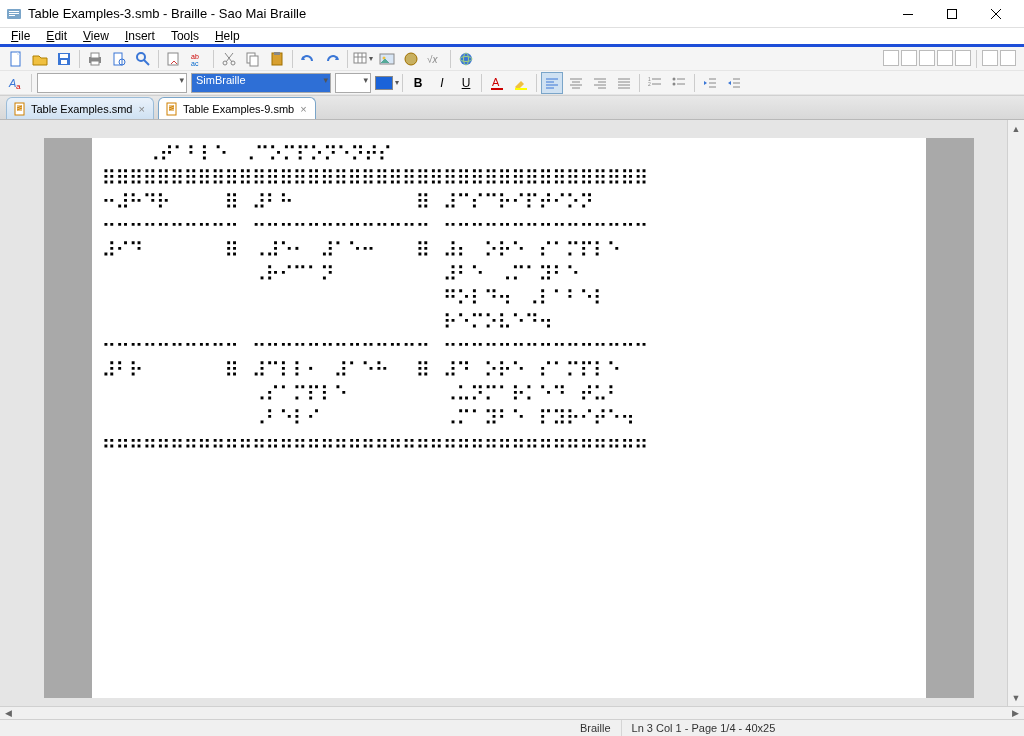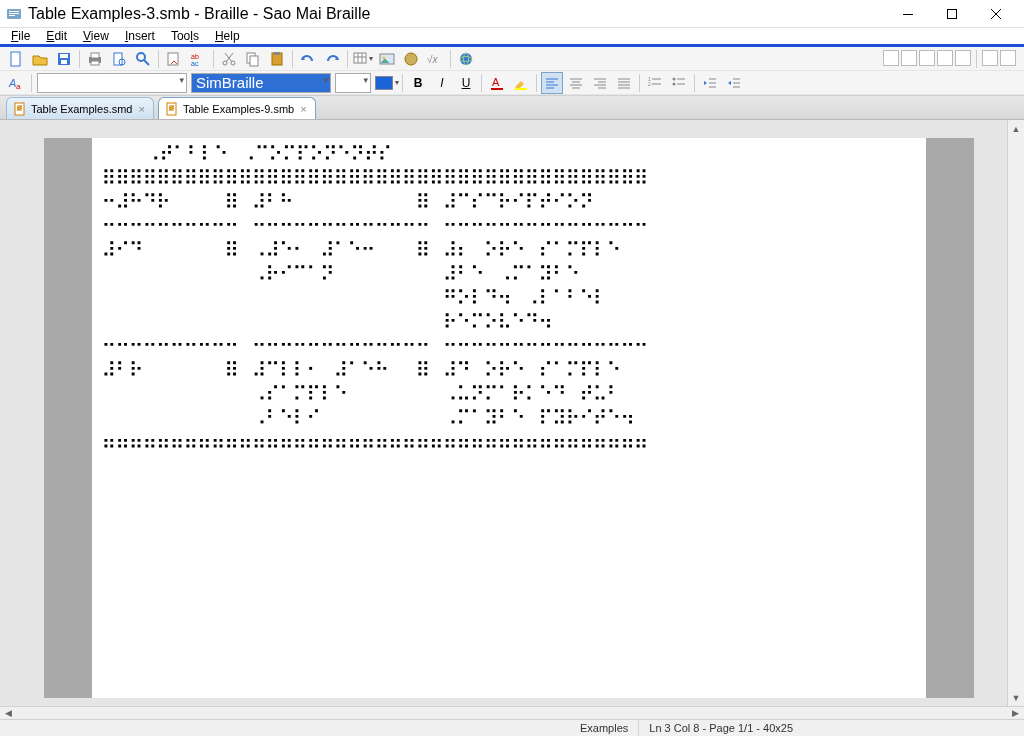--- a/index.html
+++ b/index.html
@@ -1,35 +1,35 @@
 <!DOCTYPE html>
 <html><head>
 <meta charset="utf-8">
 <style>
   * { box-sizing: border-box; margin: 0; padding: 0; font-family: "Segoe UI", Tahoma, sans-serif; }
   body { background: #f0f0f0; font-size: 12px; width: 1024px; height: 736px; overflow: hidden; display: flex; flex-direction: column; }
 
   
   .titlebar { height: 28px; background: #fff; display: flex; align-items: center; padding: 0 6px; border-bottom: 1px solid #e0e0e0; }
   .titlebar .app-icon { width: 16px; height: 16px; margin-right: 6px; }
-  .titlebar .title { flex: 1; font-size: 16px; color: #000; }
+  .titlebar .title { flex: 1; font-size: 13px; color: #000; }
   .win-btns { display: flex; gap: 0; }
   .win-btn { width: 44px; height: 28px; display: flex; align-items: center; justify-content: center; font-size: 14px; }
 
   
   .menubar { height: 20px; background: #fff; display: flex; align-items: center; padding: 0 4px; border-bottom: 3px solid #1d4ed8; gap: 2px; }
   .menu-item { padding: 1px 7px; }
   .menu-item u { text-decoration: underline; }
 
   
   .toolbars { background: #f5f5f5; border-bottom: 1px solid #d0d0d0; }
   .toolbar-row { display: flex; align-items: center; height: 24px; padding: 0 4px; gap: 0; border-bottom: 1px solid #e5e5e5; }
   .tb-btn { width: 22px; height: 22px; display: flex; align-items: center; justify-content: center; margin: 0 1px; border: 1px solid transparent; }
   .tb-sep { width: 1px; height: 18px; background: #ccc; margin: 0 3px; }
-  .tb-combo { height: 20px; border: 1px solid #aaa; background: #fff; font-size: 15px; padding: 0 14px 0 4px; position: relative; margin: 0 2px; }
+  .tb-combo { height: 20px; border: 1px solid #aaa; background: #fff; font-size: 11px; padding: 0 14px 0 4px; position: relative; margin: 0 2px; }
   .tb-combo:after { content: "▾"; position: absolute; right: 2px; top: 1px; font-size: 9px; color: #555; }
   .combo-font { width: 150px; }
   .combo-size { width: 140px; }
   .combo-translation { width: 36px; background: #3a76d6; color: #fff; }
   .tb-color-swatch { width: 18px; height: 14px; border: 1px solid #888; margin: 0 2px; }
   .spacer { flex: 1; }
   .tool-panel-boxes { display:flex; gap:2px; padding:0 4px; }
   .panel-box { width:16px; height:16px; border:1px solid #bbb; background:#fff; }
 
   
@@ -395,15 +395,15 @@
   </div>
 </div>
 <div class="hscroll">
   <div class="arrow">◀</div>
   <div class="track"></div>
   <div class="arrow">▶</div>
 </div>
 
 <div class="statusbar">
   <div class="status-left-pad"></div>
-  <div class="status-cell">Examples</div>
-  <div class="status-cell" style="border-right:none">Ln 3 Col 8 - Page 1/1 - 40x25</div>
+  <div class="status-cell">Braille</div>
+  <div class="status-cell" style="border-right:none">Ln 3 Col 1 - Page 1/4 - 40x25</div>
 </div>
 
 </body></html>

